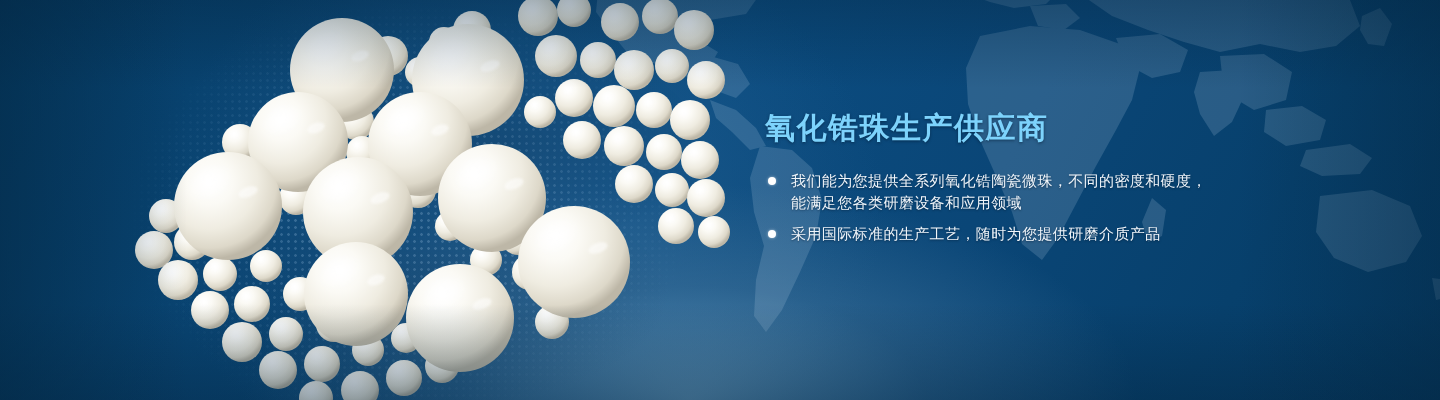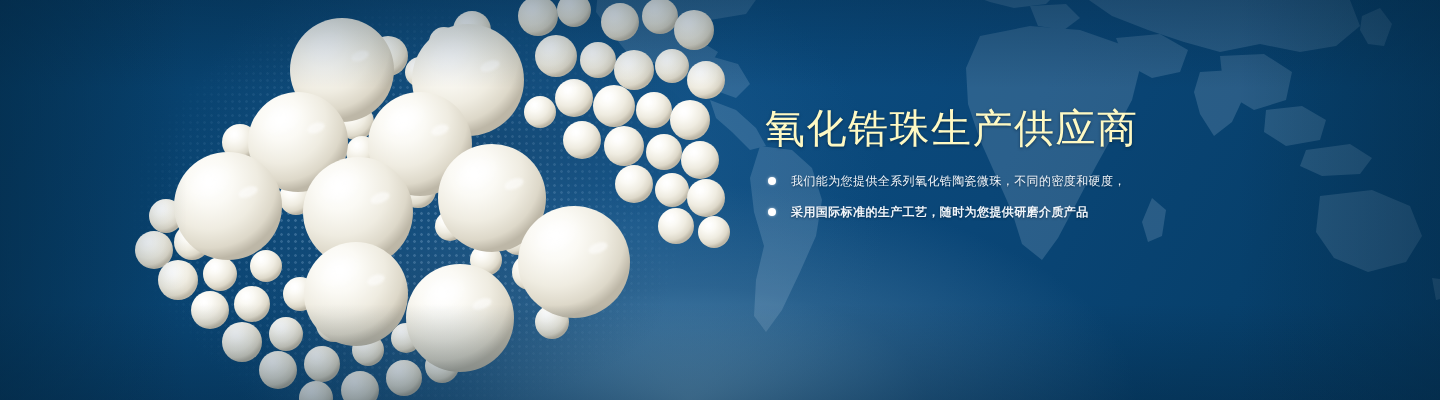--- a/index.html
+++ b/index.html
@@ -48,31 +48,31 @@
     position:absolute; left:120px; top:-6px; width:620px; height:412px;
     pointer-events:none;
   }
   .beads svg{ width:100%; height:100%; display:block; }
 
   
   .copy{
     position:absolute; left:765px; top:108px; width:640px;
   }
   .headline{
-    font-size:40px; line-height:40px; color:#fef9c3; letter-spacing:1.5px;
-    font-weight:400; white-space:nowrap;
+    font-size:30px; line-height:40px; color:#7dd3fc; letter-spacing:1.5px;
+    font-weight:700; white-space:nowrap;
     text-shadow:0 1px 3px rgba(0,22,44,.55);
   }
   .bullets{ list-style:none; margin-top:22px; }
   .bullet{
     position:relative; padding-left:26px; margin-bottom:9px;
-    font-size:12px; line-height:22px; color:#f0f5fa; letter-spacing:.4px;
+    font-size:15px; line-height:22px; color:#f0f5fa; letter-spacing:.4px;
     text-shadow:0 1px 2px rgba(0,20,40,.5);
   }
-  .bullet:last-child{ margin-bottom:16px;font-weight:bold; }
+  .bullet:last-child{ margin-bottom:16px; }
   .dot{
     position:absolute; left:3px; top:7px; width:8px; height:8px;
     border-radius:50%; background:#ffffff;
     box-shadow:0 0 3px rgba(255,255,255,.55);
   }
   .bline{ display:block; }
 </style>
 </head>
 <body>
 
@@ -337,20 +337,21 @@
 
   <div class="bg-vign"></div>
 
   <div class="copy">
     <div class="headline">氧化锆珠生产供应商</div>
 
     <ul class="bullets">
       <li class="bullet">
         <span class="dot"></span>
         <span class="bline">我们能为您提供全系列氧化锆陶瓷微珠，不同的密度和硬度，</span>
+        <span class="bline">能满足您各类研磨设备和应用领域</span>
       </li>
       <li class="bullet">
         <span class="dot"></span>
         <span class="bline">采用国际标准的生产工艺，随时为您提供研磨介质产品</span>
       </li>
     </ul>
   </div>
 
 </div>
 

